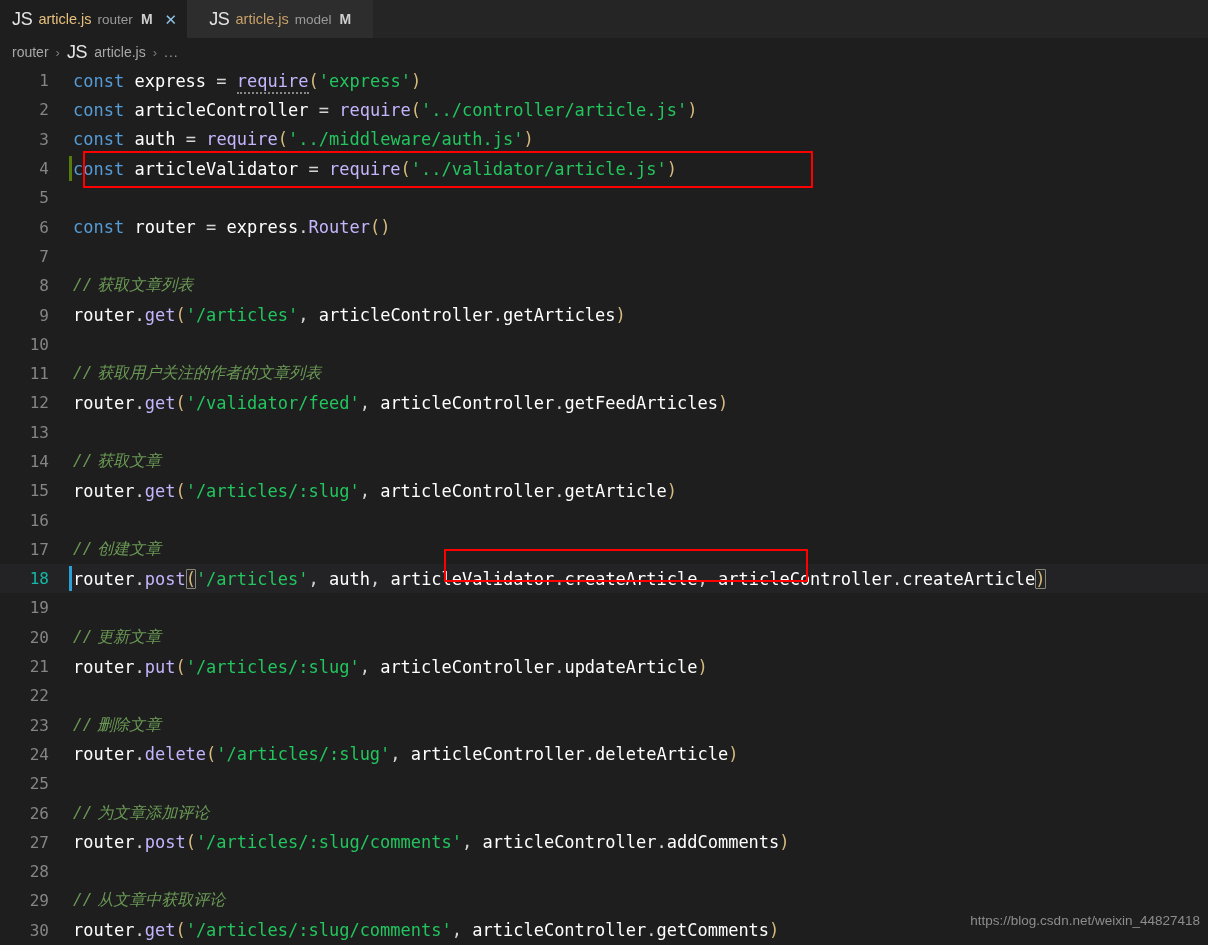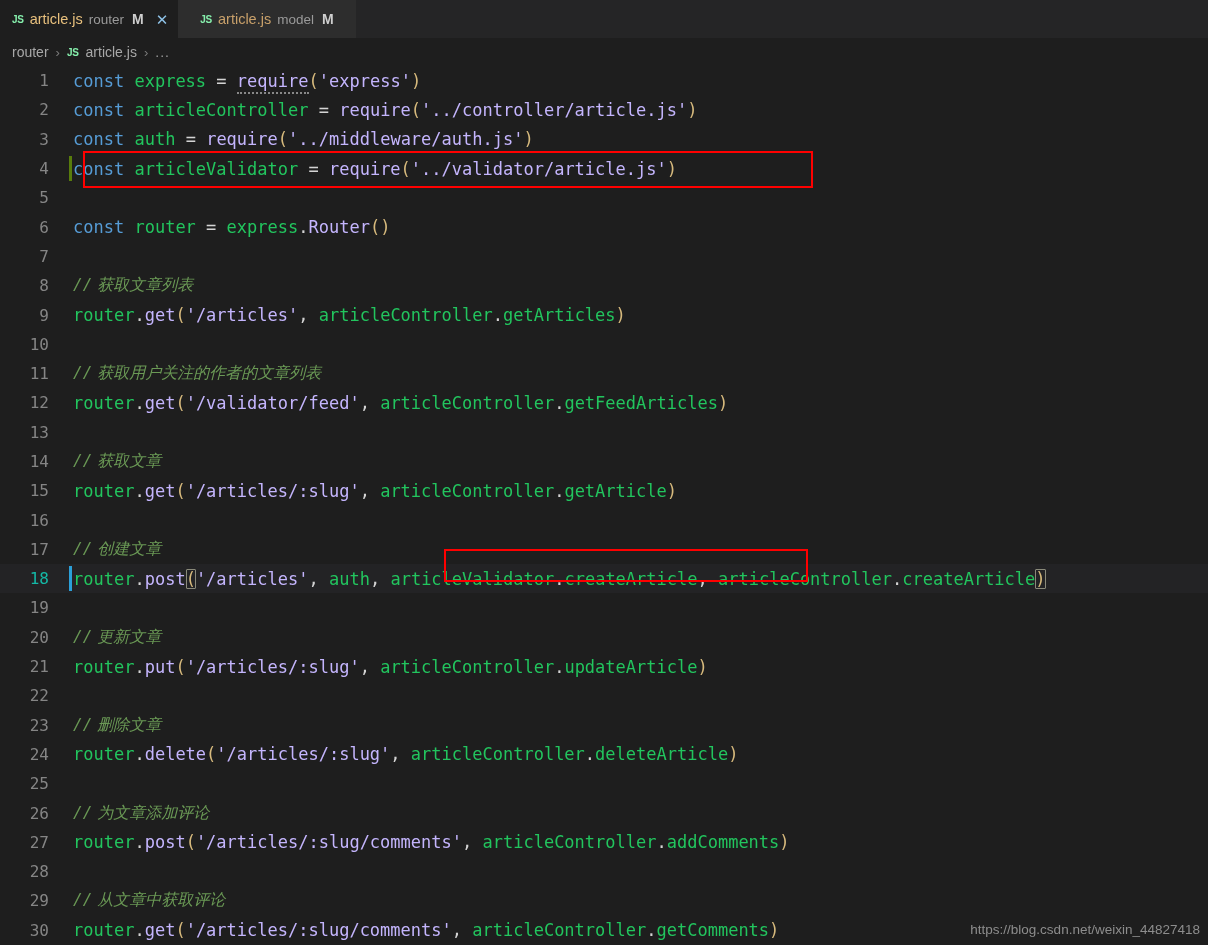--- a/index.html
+++ b/index.html
@@ -34,23 +34,23 @@
   }
   .tab.active {
     background: #1e1e1e;
   }
   .tab.inactive {
     background: #2d2d2d;
     padding-right: 22px;
     padding-left: 22px;
   }
   .js-badge {
-    color: #86efac;
-    font-weight: bold;
-    font-size: 10px;
+    color: #e5e5e5;
+    font-weight: normal;
+    font-size: 18px;
     letter-spacing: -0.3px;
   }
   .tab-name {
     color: #e8c07d;
     font-size: 14.5px;
   }
   .tab.inactive .tab-name { color: #c8a06a; }
   .tab-desc {
     color: #9a9a9a;
     font-size: 13.5px;
@@ -123,23 +123,23 @@
   }
   .gutter-mark.added { background: #587c0c; }
   .gutter-mark.modified { background: #2b9fd8; }
   .code-text {
     padding-left: 15px;
     flex: 1;
   }
 
   
   .kw   { color: #569cd6; }
-  .var  { color: #22c55e; }
+  .var  { color: #ffffff; }
   .fn   { color: #c4b5fd; }
-  .str  { color: #c4b5fd; }
+  .str  { color: #22c55e; }
   .punc { color: #d4d4d4; }
   .op   { color: #d4d4d4; }
   .cmt  { color: #6a9955; font-family: "DejaVu Sans", sans-serif; font-size: 16px; font-style: italic; }
   .cmt .slashes { font-family: "DejaVu Sans Mono", monospace; }
   .paren-y { color: #d7ba7d; }
 
   .squiggle {
     border-bottom: 2px dotted #888;
     padding-bottom: 1px;
   }
@@ -155,21 +155,21 @@
     border: 2px solid #ff0000;
     box-sizing: border-box;
     pointer-events: none;
     z-index: 5;
   }
 
   
   .watermark {
     position: absolute;
     right: 8px;
-    bottom: 8px;
+    bottom: 17px;
     color: #8d8d8d;
     font-size: 13.5px;
     font-family: "Liberation Sans", sans-serif;
     z-index: 6;
   }
 </style>
 </head>
 <body>
 
 <div class="tabbar">

